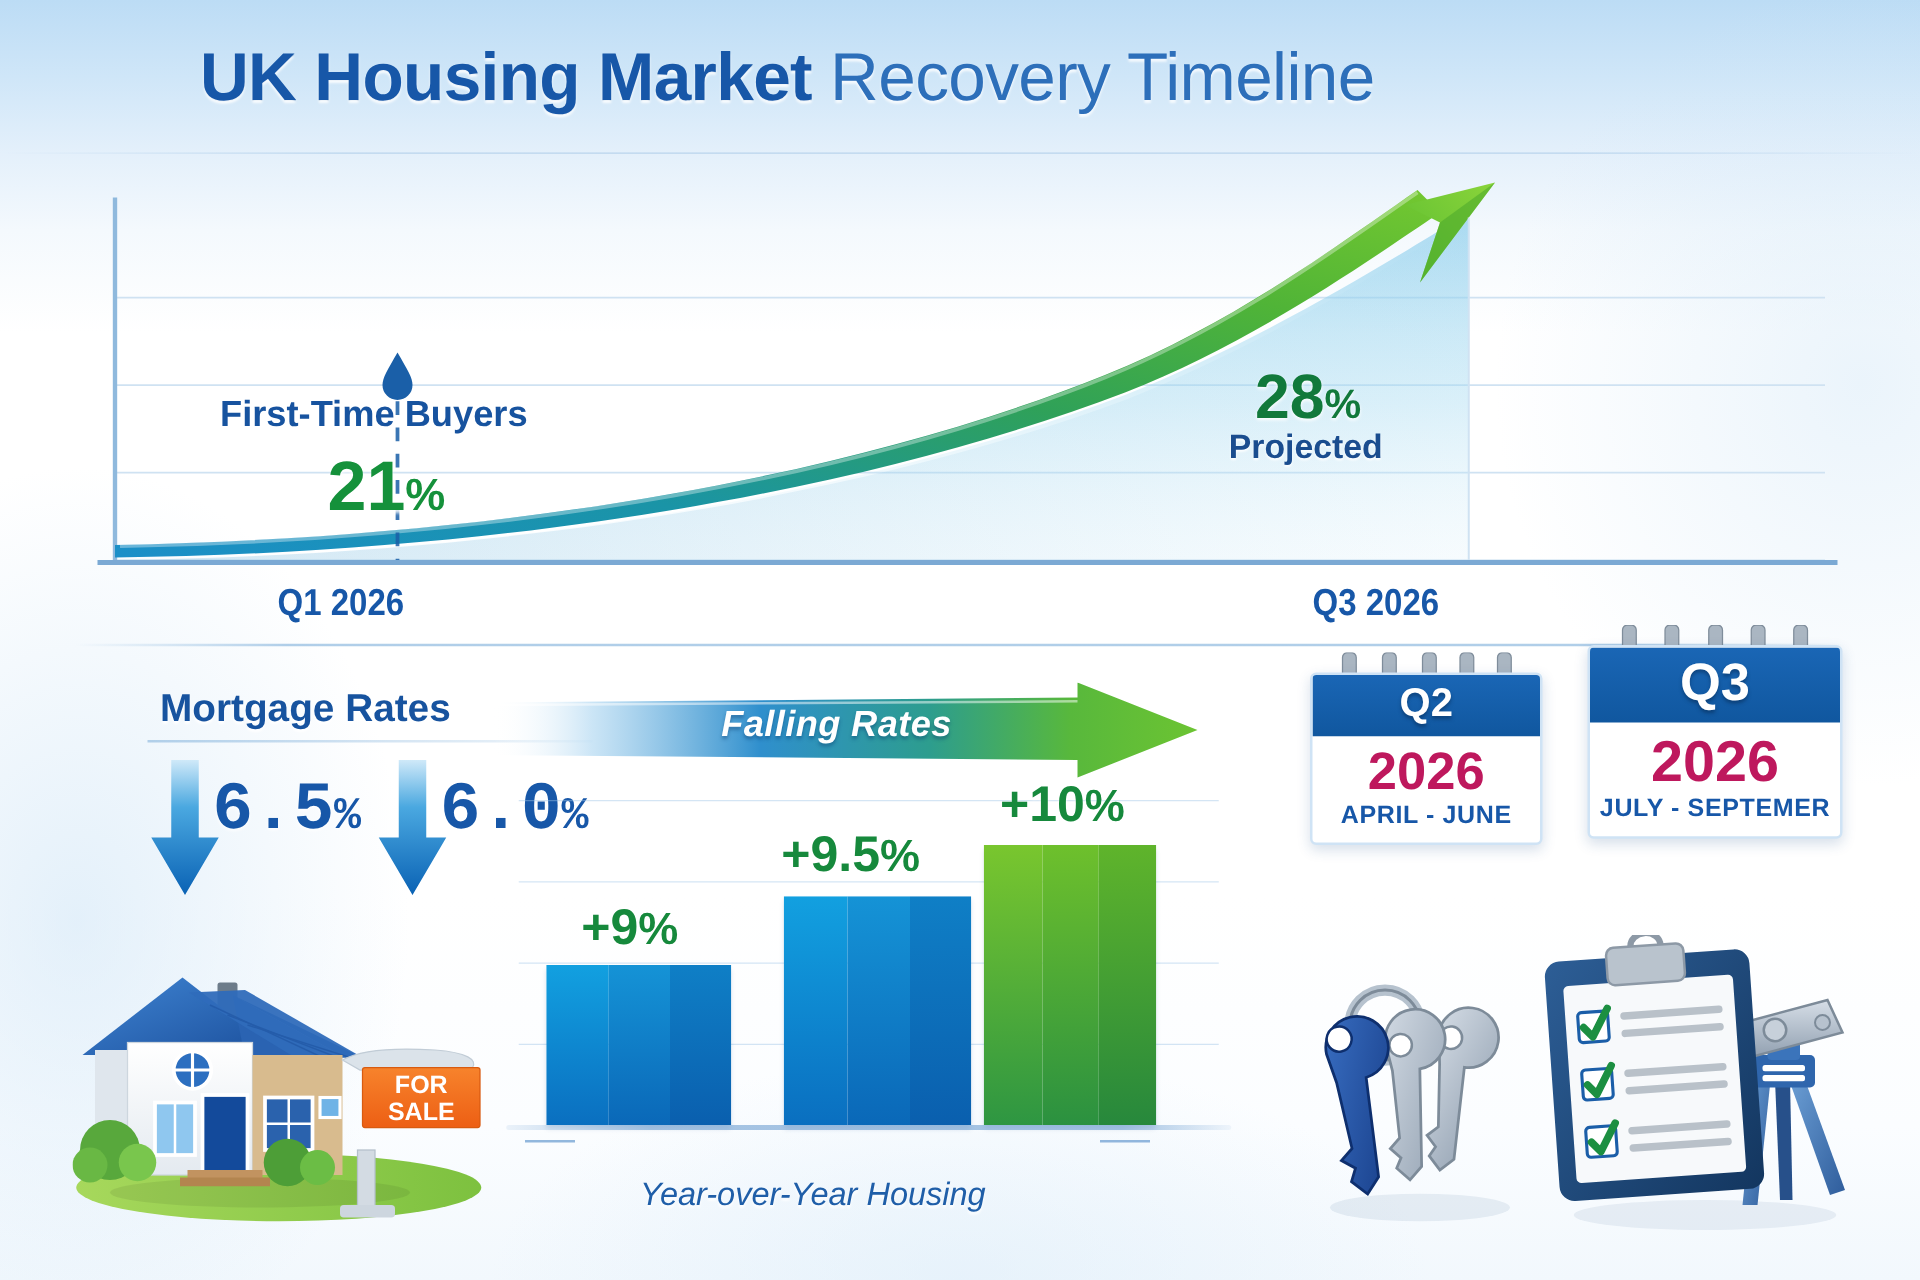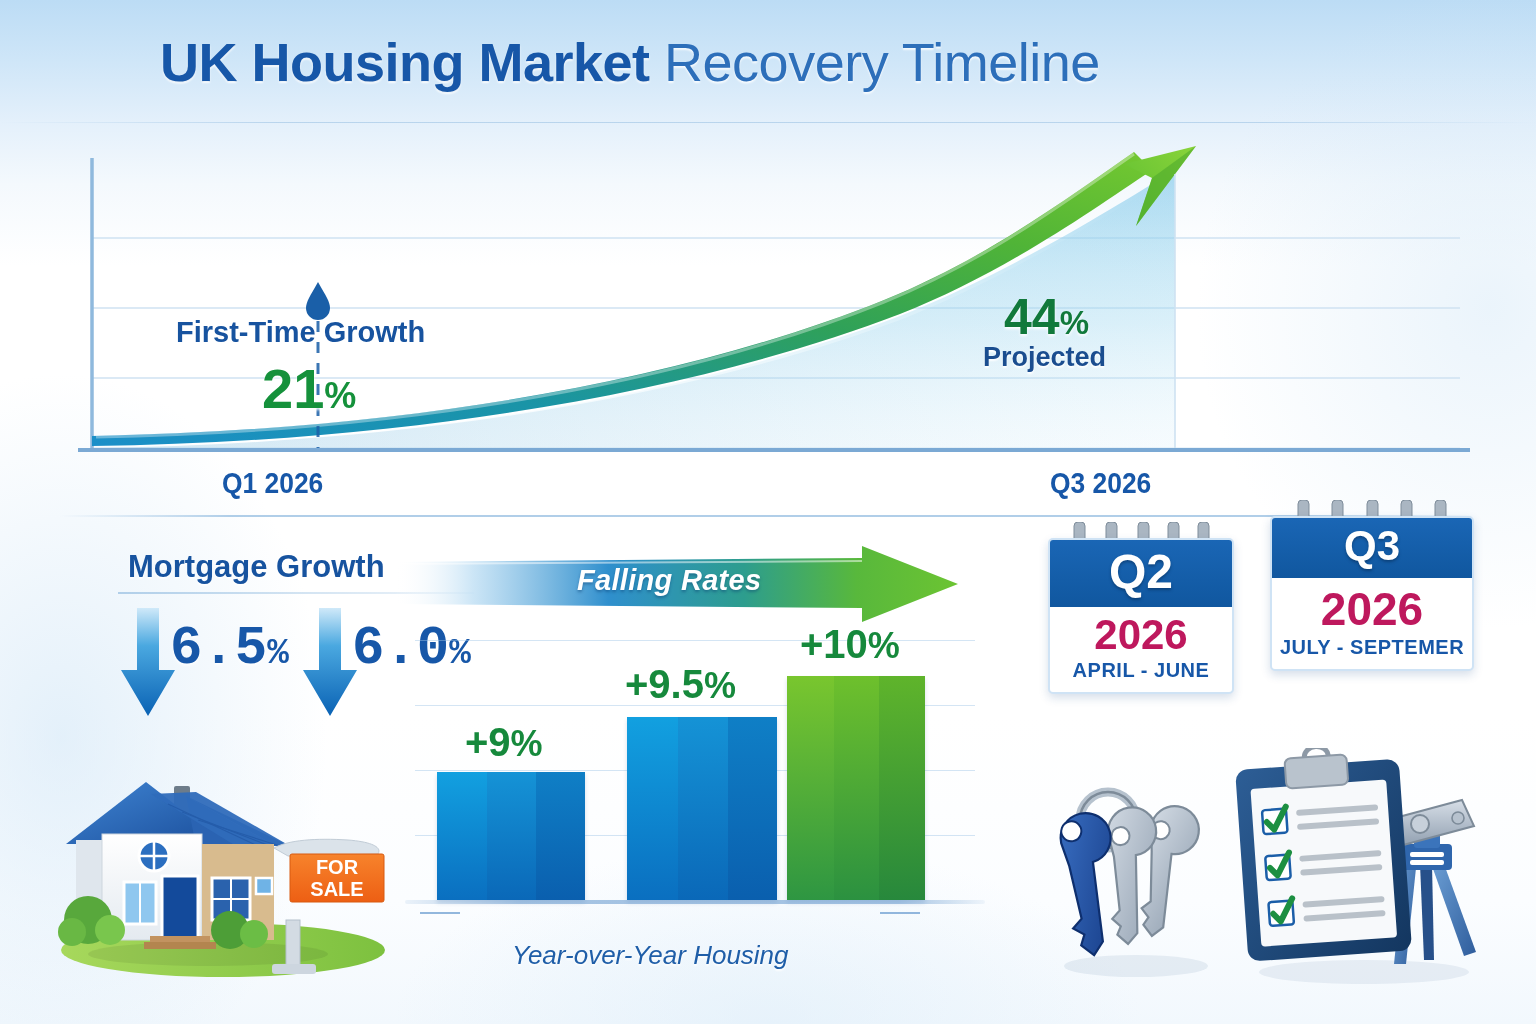--- a/index.html
+++ b/index.html
@@ -173,21 +173,21 @@
   .cal-head {
     background: linear-gradient(180deg,#1a66b5,#10579f);
     color:#ffffff; text-align:center; font-weight:800;
     text-shadow: 0 2px 3px rgba(5,40,80,.5);
   }
   .cal-year { text-align:center; font-weight:800; color:#be185d;
     text-shadow: 0 2px 2px rgba(255,255,255,.9); }
   .cal-months { text-align:center; font-weight:800; color:#1757a8; letter-spacing:.5px;}
 
   #cal-q2 { left:1048px; top:538px; width:186px; }
-  #cal-q2 .cal-head { font-size:48px; padding:4px 0 8px; }
+  #cal-q2 .cal-head { font-size:32px; padding:4px 0 8px; }
   #cal-q2 .cal-year { font-size:42px; margin-top:4px; }
   #cal-q2 .cal-months { font-size:20px; padding-bottom:10px; }
 
   #cal-q3 { left:1270px; top:516px; width:204px; }
   #cal-q3 .cal-head { font-size:42px; padding:4px 12px 8px; }
   #cal-q3 .cal-year { font-size:46px; margin-top:4px; }
   #cal-q3 .cal-months { font-size:20px; padding-bottom:10px; }
 
   .art { position:absolute; }
 </style>
@@ -249,37 +249,37 @@
       <path d="M 1196,16 L 1152,48 L 1136,96 Z" fill="#4aa82c" opacity=".55"></path>
 
       <g>
         <line x1="318" y1="170" x2="318" y2="318" stroke="#1a5fa8" stroke-width="3" stroke-dasharray="11 10" opacity=".85"></line>
         <path d="M 318,152 C 326,166 330,172 330,178 a 12 12 0 0 1 -24 0 c 0,-6 4,-12 12,-26 Z" fill="#1a5fa8"></path>
       </g>
 
       <line x1="1175" y1="44" x2="1175" y2="318" stroke="#cfe2f2" stroke-width="1.6"></line>
     </svg>
 
-    <div class="lbl-ftb">First-Time Growth</div>
+    <div class="lbl-ftb">First-Time Buyers</div>
     <div class="val-21">
       <span class="num">21</span><span class="pct">%</span>
     </div>
 
     <div class="val-28">
-      <span class="num">44</span><span class="pct">%</span>
+      <span class="num">28</span><span class="pct">%</span>
     </div>
     <div class="lbl-projected">Projected</div>
   </div>
 
   <div class="axis-tick tick-q1">Q1 2026</div>
   <div class="axis-tick tick-q3">Q3 2026</div>
 
   <div class="section-rule"></div>
 
-  <div class="mortgage-title">Mortgage Growth</div>
+  <div class="mortgage-title">Mortgage Rates</div>
   <div class="mortgage-underline"></div>
 
   <div class="rate-group r1">
     <svg class="down-arrow" width="56" height="110" viewBox="0 0 56 110">
       <defs>
         <linearGradient id="arwG1" x1="0" y1="0" x2="0" y2="1">
           <stop offset="0%" stop-color="#cfe9f9"></stop>
           <stop offset="35%" stop-color="#4aa8e0"></stop>
           <stop offset="100%" stop-color="#0a62b4"></stop>
         </linearGradient>

